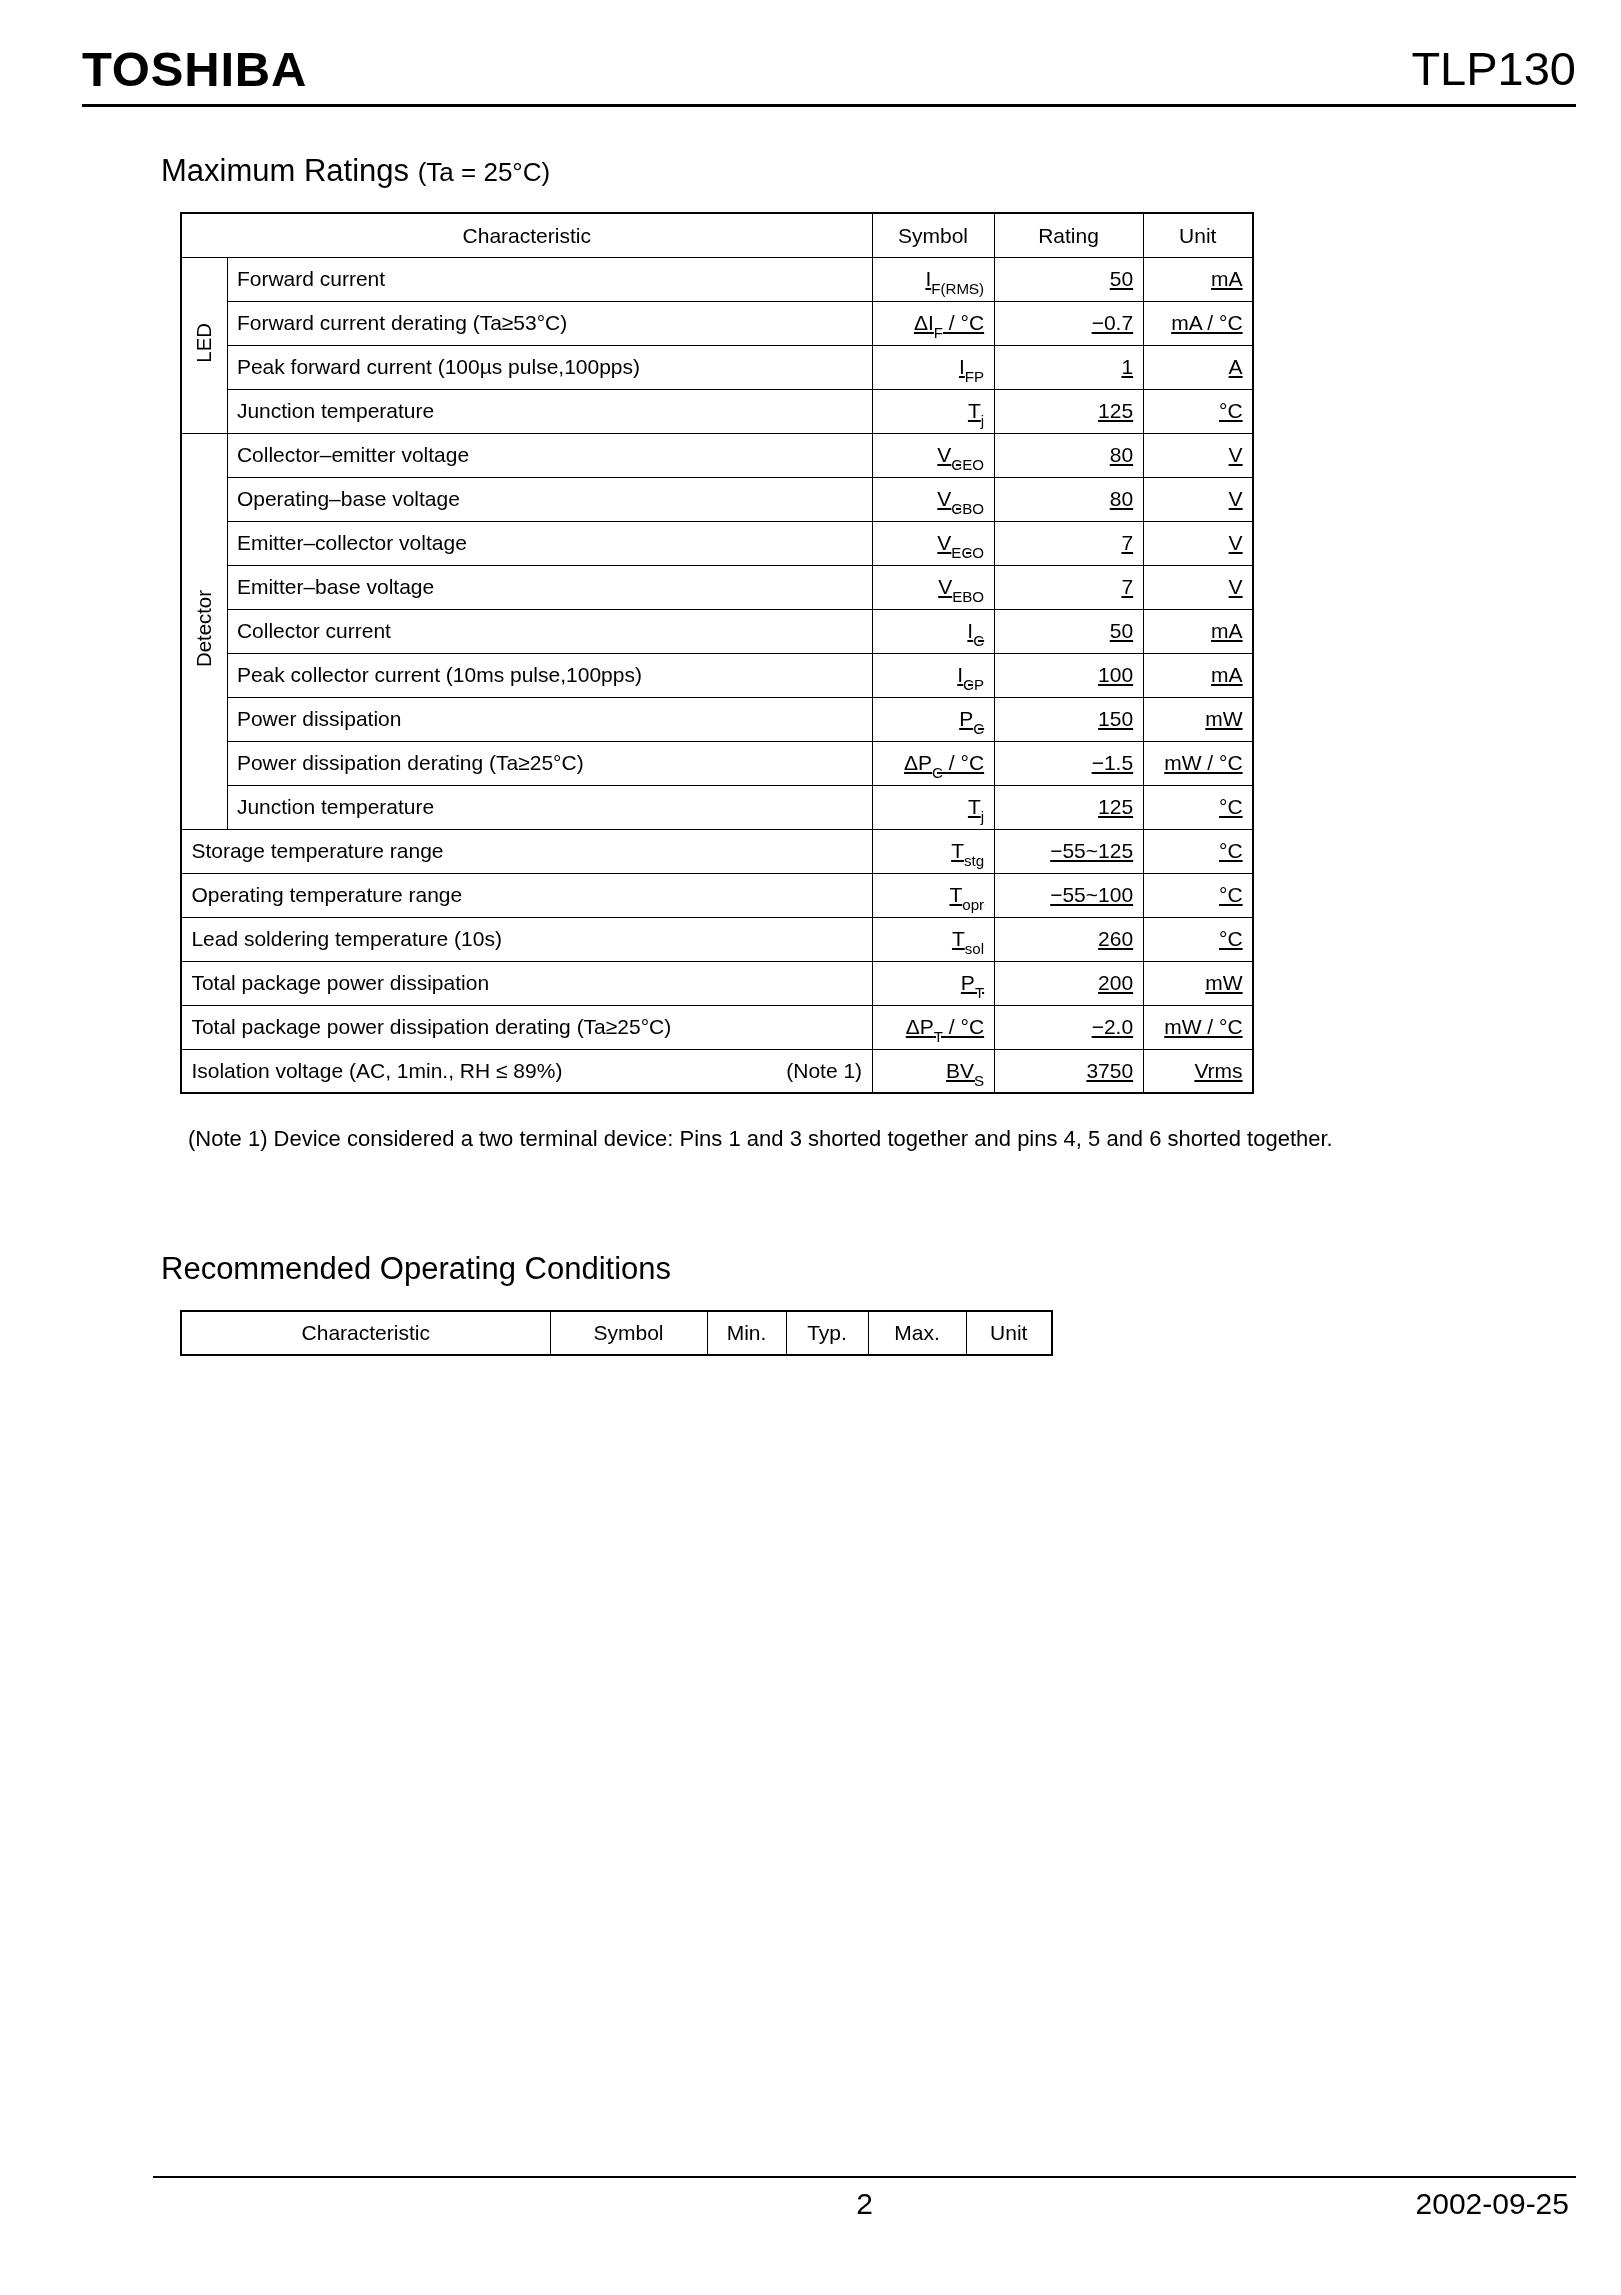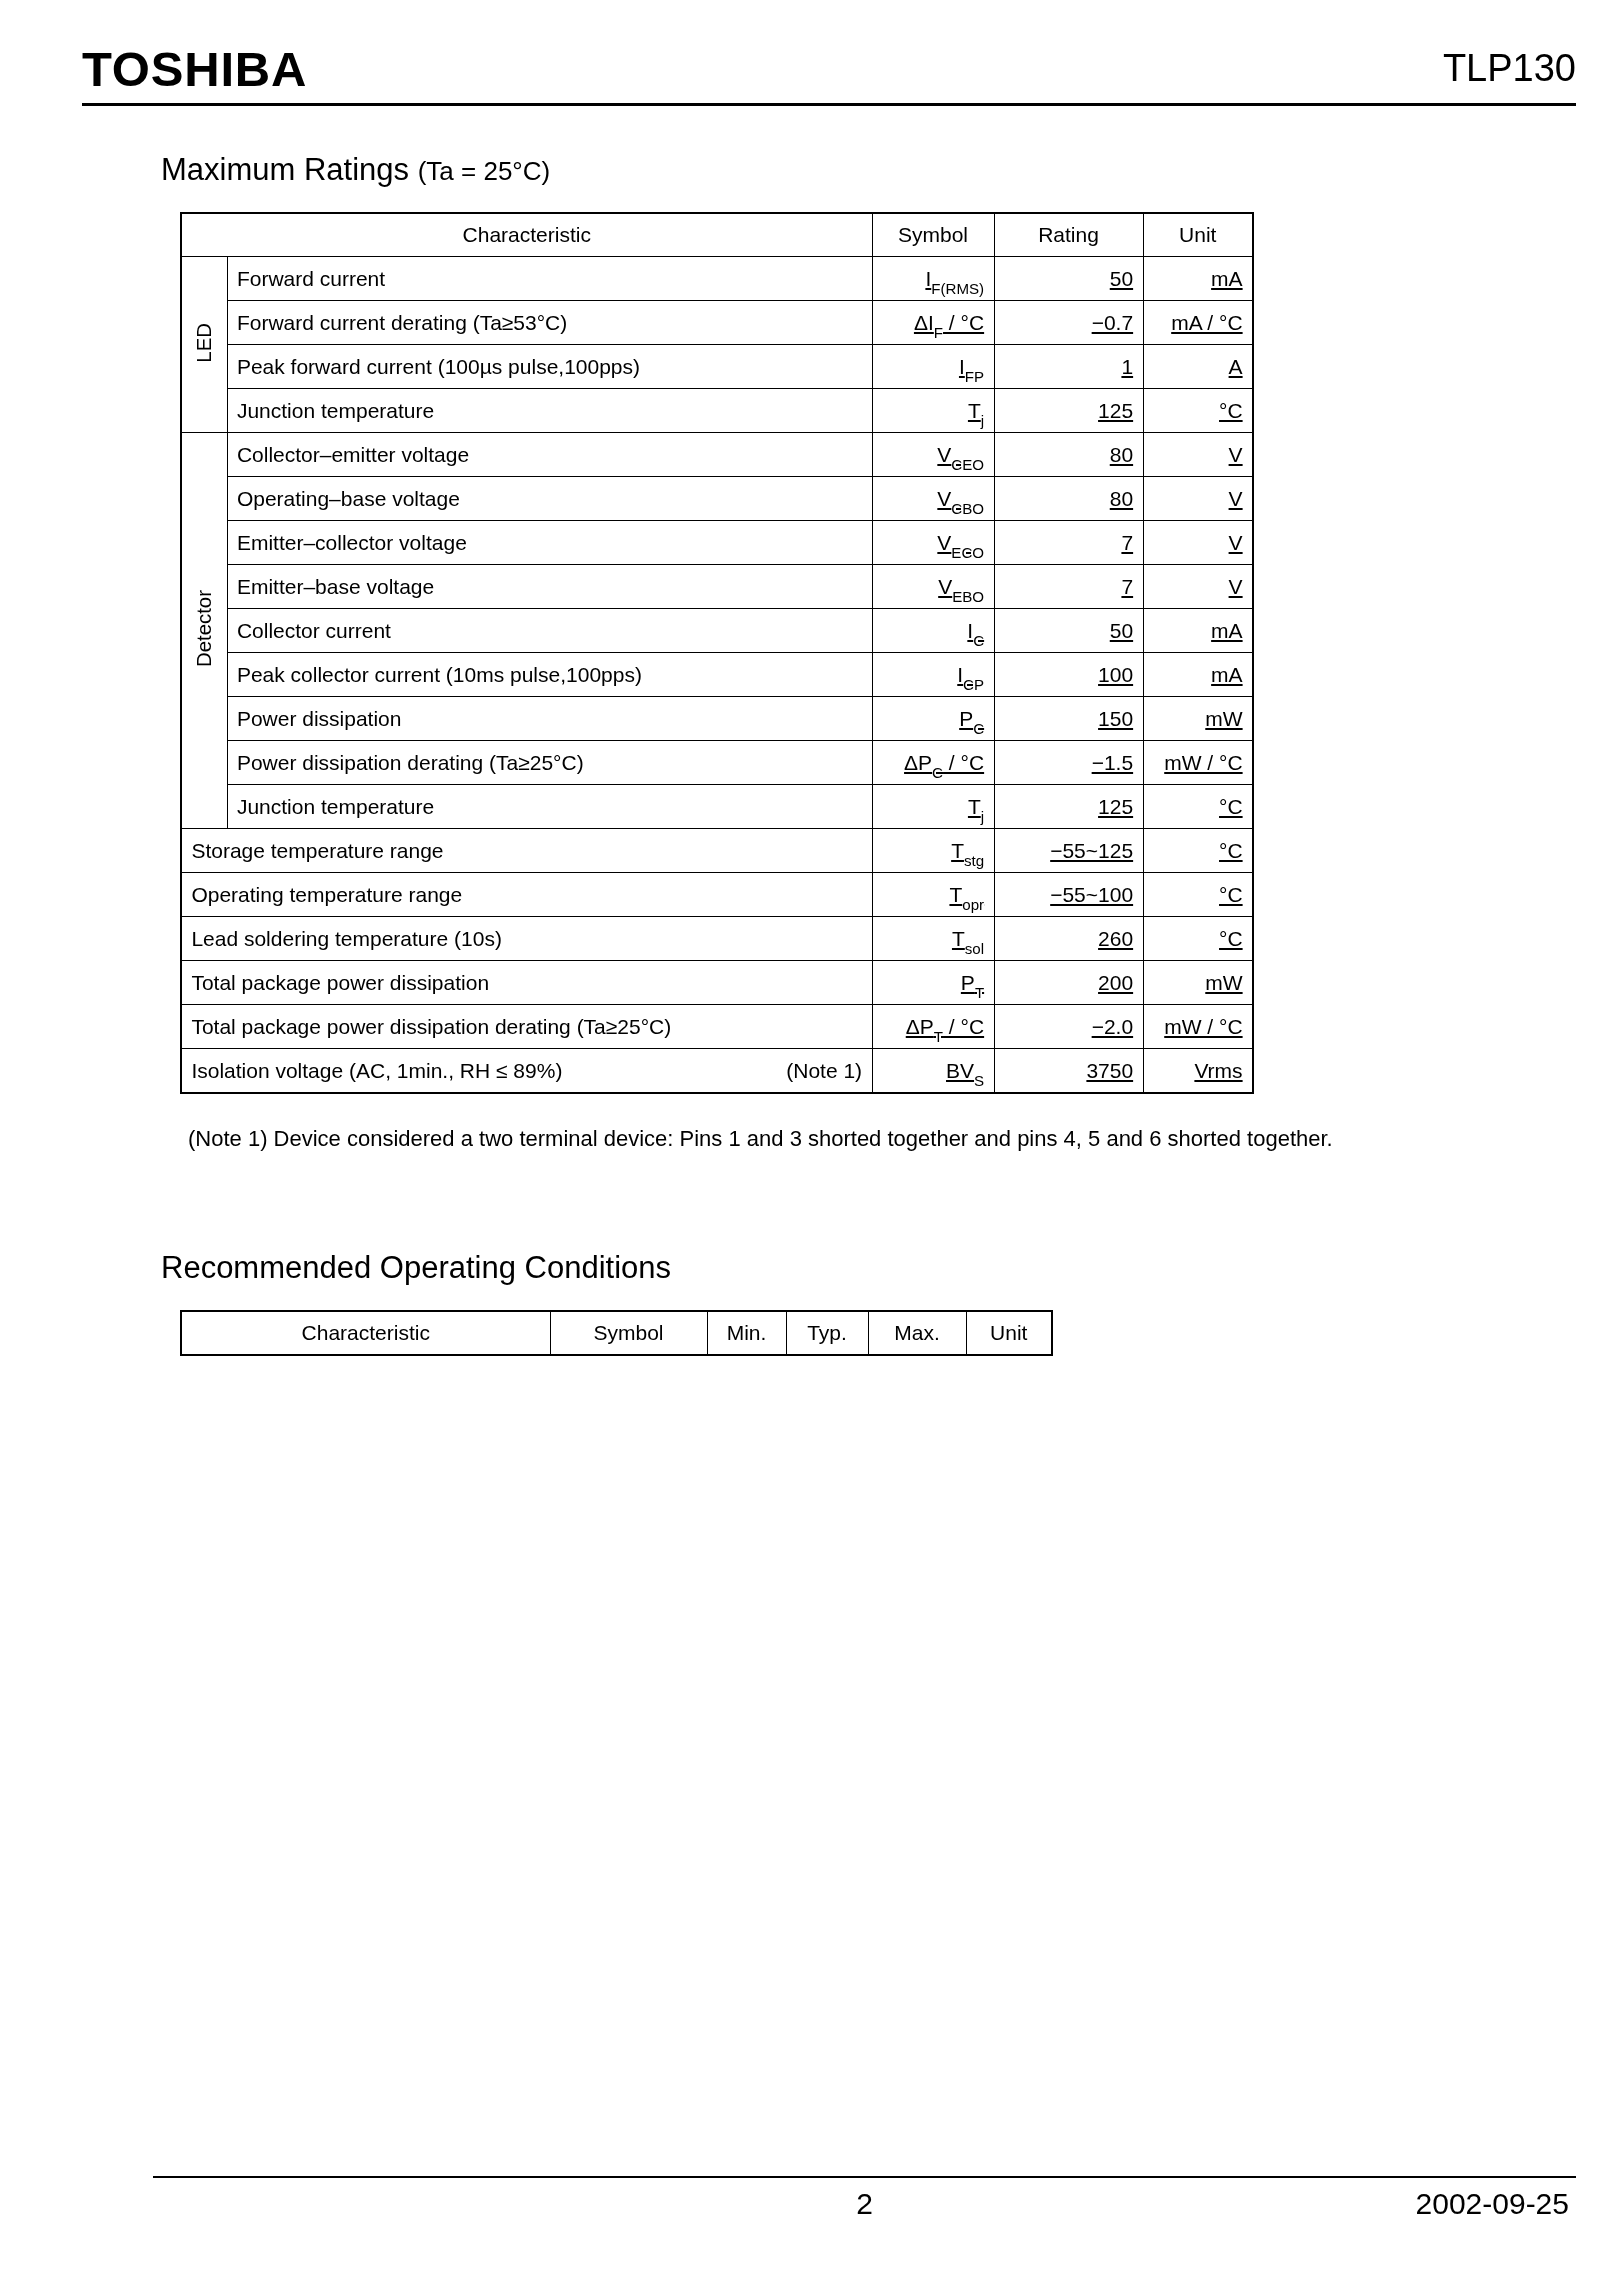--- a/index.html
+++ b/index.html
@@ -1,24 +1,24 @@
 <!DOCTYPE html>
 <html style="font-size:12.6px"><head>
 <meta charset="utf-8">
 <style>
   * { margin:0; padding:0; box-sizing:border-box; }
   html, body { width:1622px; background:#ffffff; color:#000000;
     font-family:"Liberation Sans", sans-serif; }
   .page { position:relative; width:1622px; height:2295px; padding:41px 46px 0 82px; overflow:hidden; }
 
   
-  .doc-header { display:flex; justify-content:space-between; align-items:center;
+  .doc-header { display:flex; justify-content:space-between; align-items:flex-start;
     border-bottom:3.1px solid #000; padding-bottom:6.3px; }
   .brand { font-size:49px; font-weight:bold; letter-spacing:0.8px; }
-  .part { font-size:38px; padding-bottom:1.6px; }
+  .part { font-size:47px; padding-bottom:1.6px; }
 
   
   h2.section { font-size:31px; font-weight:normal; margin:46px 0 23.6px 79px; }
   h2.section .cond { font-size:26px; }
   h2.section.second { margin-top:94px; }
 
   
   table.tbl { border-collapse:collapse; table-layout:fixed; margin-left:98px;
     border:2.4px solid #000; }
   table.tbl td { border:1.6px solid #000; font-size:21px; height:44px; padding:0 9.4px;

